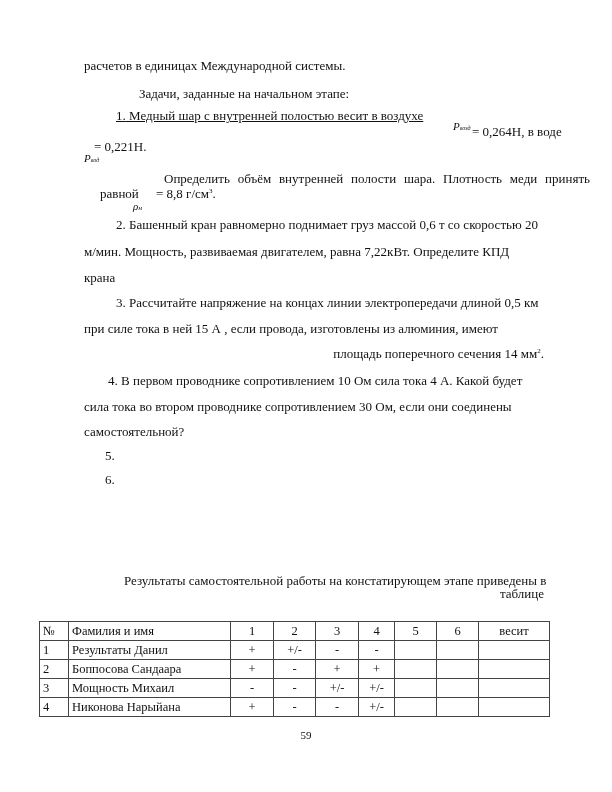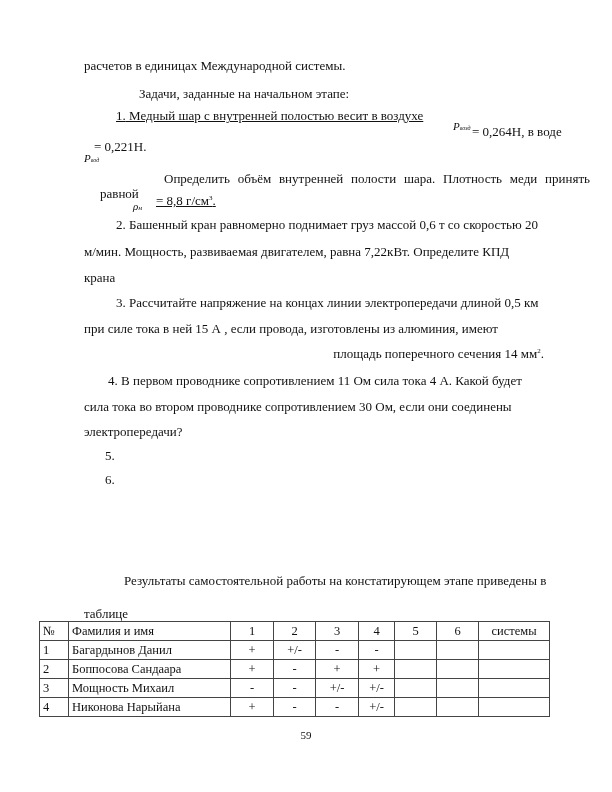--- a/index.html
+++ b/index.html
@@ -35,21 +35,21 @@
     <div class="abs" style="top:108px; left:472px;margin-top:16px;">= 0,264Н, в воде</div>
 
     <div class="abs" style="top:139px; left:94px;">= 0,221Н.</div>
     <span class="sub" style="top:152px; left:84px;"><span>P</span><small>вод</small></span>
 
     <div class="line justify" style="top:171px; left:116px; width:426px;margin-left:48px;">Определить объём внутренней полости шара. Плотность меди принять</div>
     <div class="abs" style="top:186px; left:100px;">
       <span>равной</span>
     </div>
     <span class="sub" style="top:200px; left:133px;"><span>ρ</span><small>м</small></span>
-    <div class="abs" style="top:193px; left:156px;text-decoration:underline;">
+    <div class="abs" style="top:186px; left:156px;">
       <span>= 8,8 г/см</span><sup>3</sup><span>.</span>
     </div>
   </div>
 
   <div>
     <div class="abs" style="top:217px; left:116px;">
       <span>2.</span>
       <span>Башенный кран равномерно поднимает груз массой 0,6 т со скоростью 20</span>
     </div>
     <div class="line" style="top:244px;">м/мин. Мощность, развиваемая двигателем, равна 7,22кВт. Определите КПД</div>
@@ -63,31 +63,31 @@
     </div>
     <div class="line" style="top:321px;">при силе тока в ней 15 А , если провода, изготовлены из алюминия, имеют</div>
     <div class="line" style="top:346px;text-align:right;">
       <span>площадь поперечного сечения 14 мм</span><sup>2</sup><span>.</span>
     </div>
   </div>
 
   <div>
     <div class="abs" style="top:373px; left:108px;">
       <span>4.</span>
-      <span>В первом проводнике сопротивлением 11 Ом сила тока 4 А. Какой будет</span>
+      <span>В первом проводнике сопротивлением 10 Ом сила тока 4 А. Какой будет</span>
     </div>
     <div class="line" style="top:399px;">сила тока во втором проводнике сопротивлением  30 Ом, если они соединены</div>
-    <div class="line" style="top:424px;">электропередачи?</div>
+    <div class="line" style="top:424px;">самостоятельной?</div>
   </div>
 
   <div class="abs" style="top:448px; left:105px;">5.</div>
   <div class="abs" style="top:472px; left:105px;">6.</div>
 
   <div class="line" style="top:573px;margin-left:40px;">Результаты самостоятельной работы на констатирующем этапе приведены в</div>
-  <div class="line" style="top:606px;">таблице</div>
+  <div class="line" style="top:586px;text-align:right;">таблице</div>
 
   <table class="results">
     <colgroup>
       <col style="width:29px">
         <col style="width:162px">
         <col style="width:43px">
         <col style="width:42px">
       <col style="width:43px">
         <col style="width:36px">
         <col style="width:42px">
@@ -97,25 +97,25 @@
     <tbody id="table-body">
         <tr>
           <td>№</td>
           <td>Фамилия и имя</td>
           <td class="c">1</td>
           <td class="c">2</td>
           <td class="c">3</td>
           <td class="c">4</td>
           <td class="c">5</td>
           <td class="c">6</td>
-          <td class="c">системы</td>
+          <td class="c">весит</td>
         </tr>
         <tr>
           <td class="">1</td>
-          <td>Багардынов Данил</td>
+          <td>Результаты Данил</td>
           <td class="c">+</td>
           <td class="c">+/-</td>
           <td class="c">-</td>
           <td class="c">-</td>
           <td class="c"></td>
           <td class="c"></td>
           <td class="c"></td>
         </tr>
         <tr>
           <td class="">2</td>

